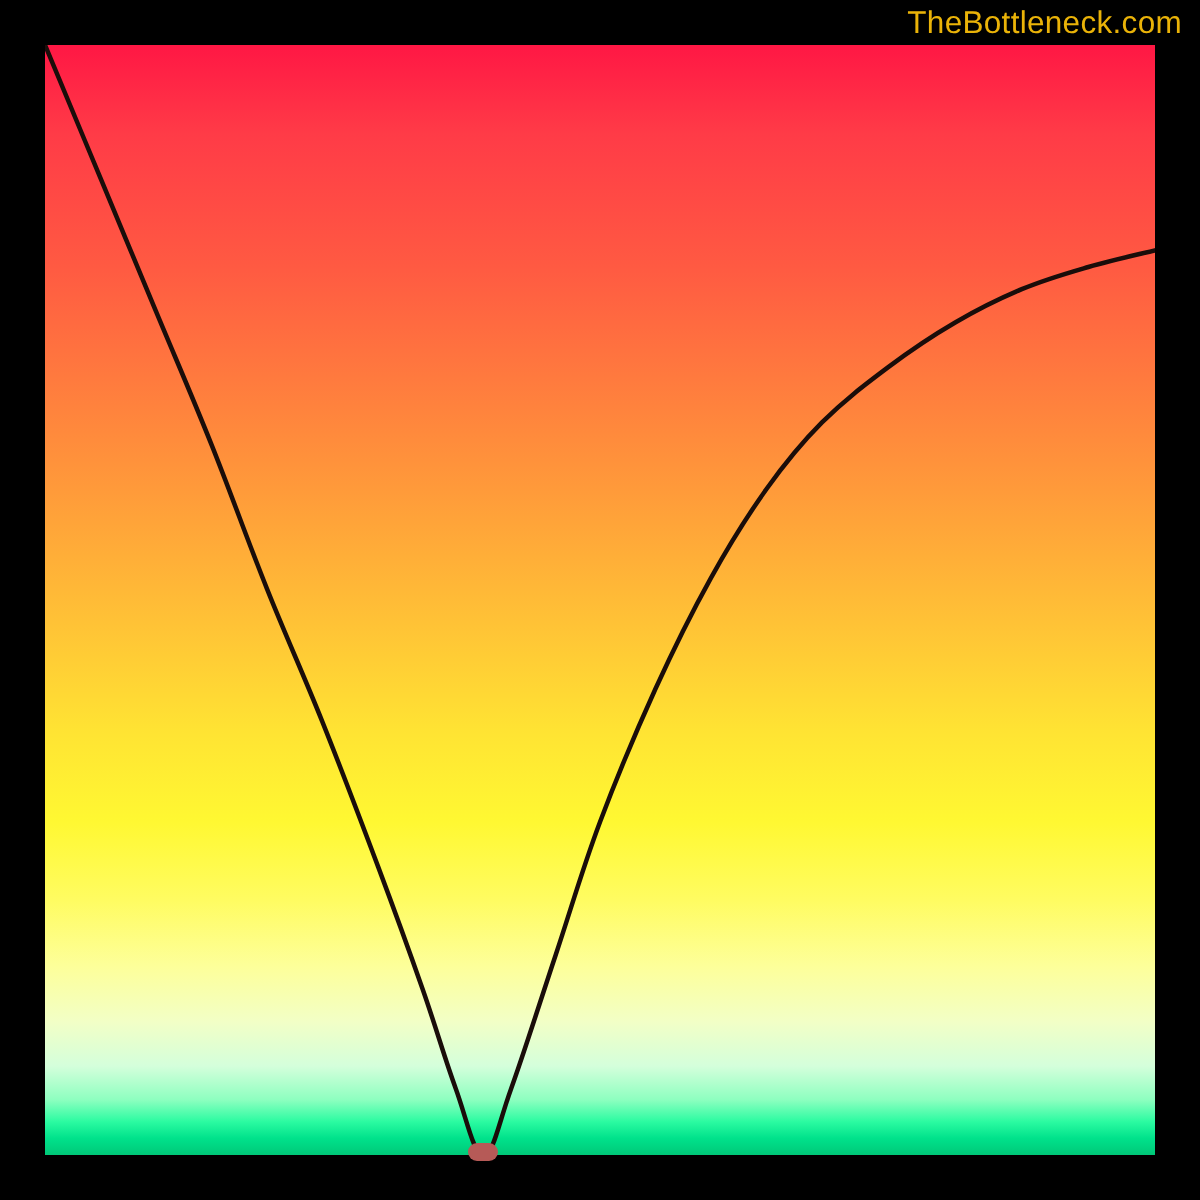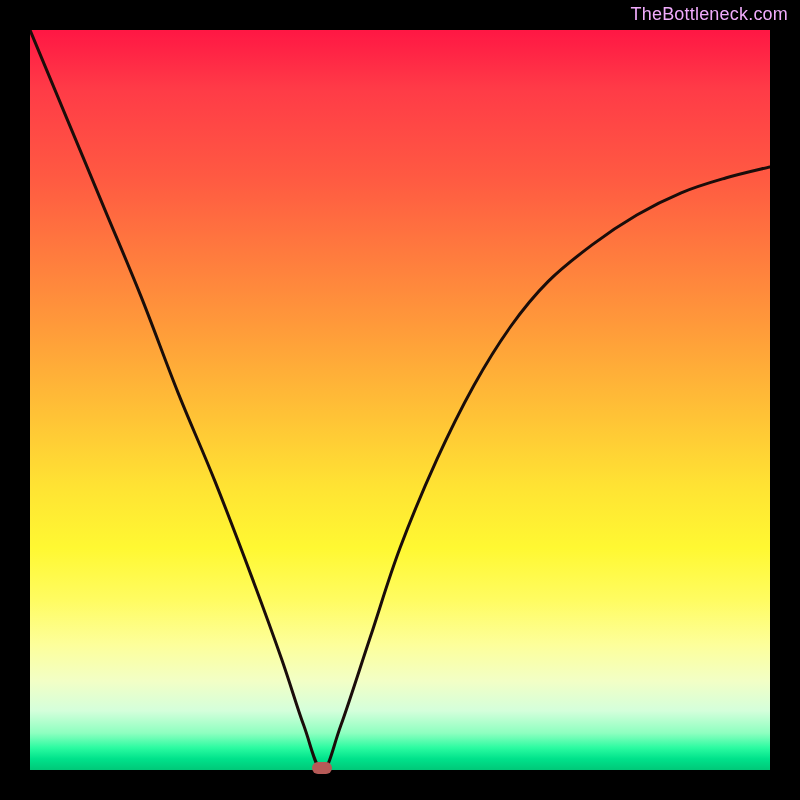--- a/index.html
+++ b/index.html
@@ -52,22 +52,22 @@
     position: absolute;
     width: 20px;
     height: 12px;
     background: #b65a57;
     border-radius: 6px;
   }
   .watermark {
     position: absolute;
     top: 4px;
     right: 12px;
-    color: #f0abfc;
-    font-size: 18px;
+    color: #eab308;
+    font-size: 21px;
     letter-spacing: 0.2px;
     font-weight: 500;
   }
 </style>
 </head>
 <body>
 
 <div class="frame">
   <div class="plot-area">
     <svg class="curve" width="740" height="740" viewBox="0 0 740 740">

